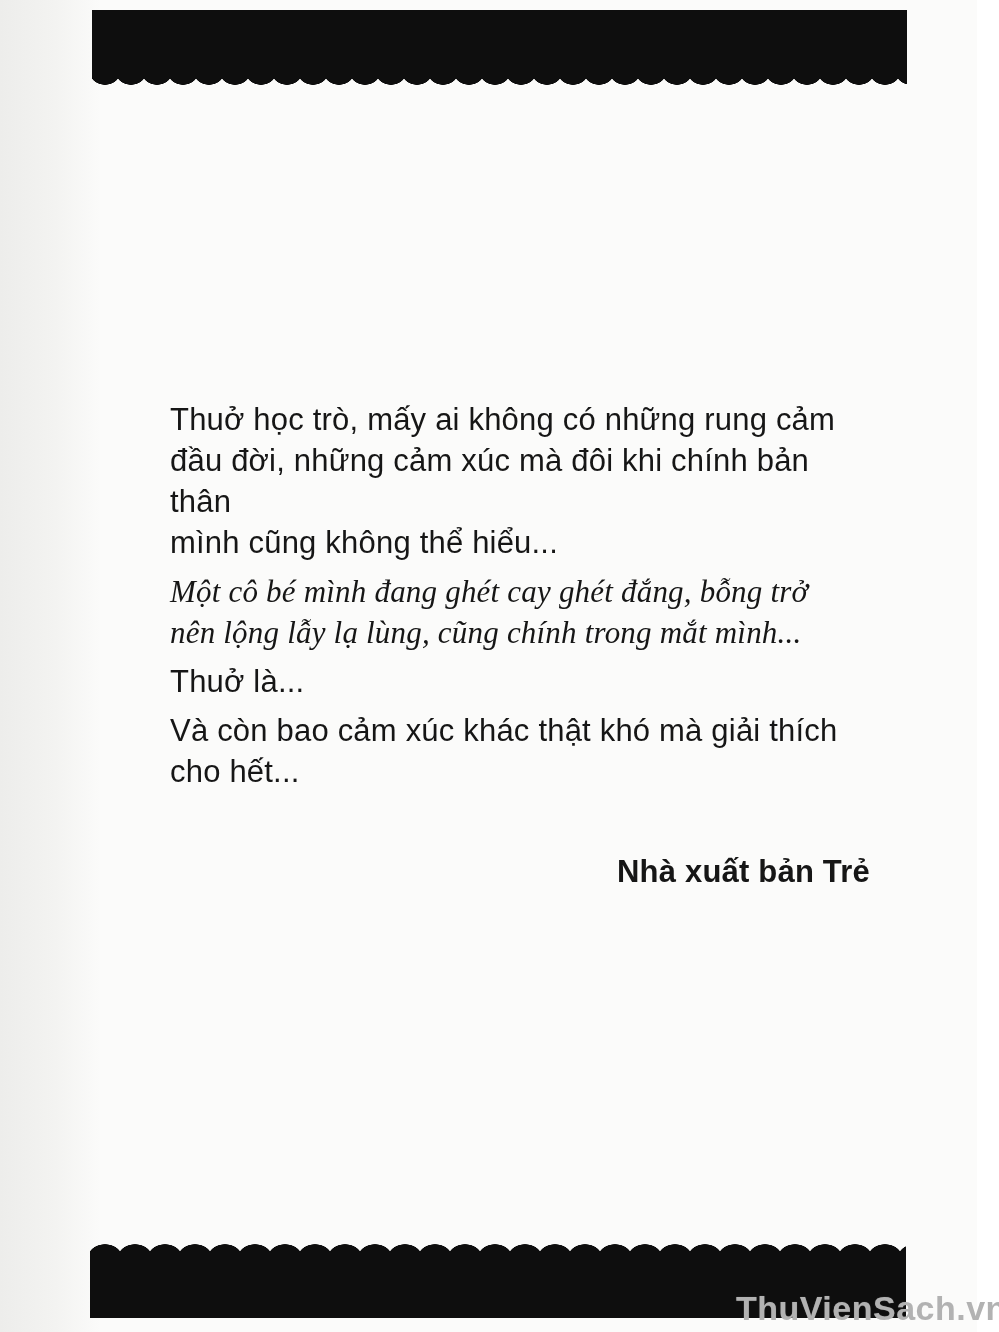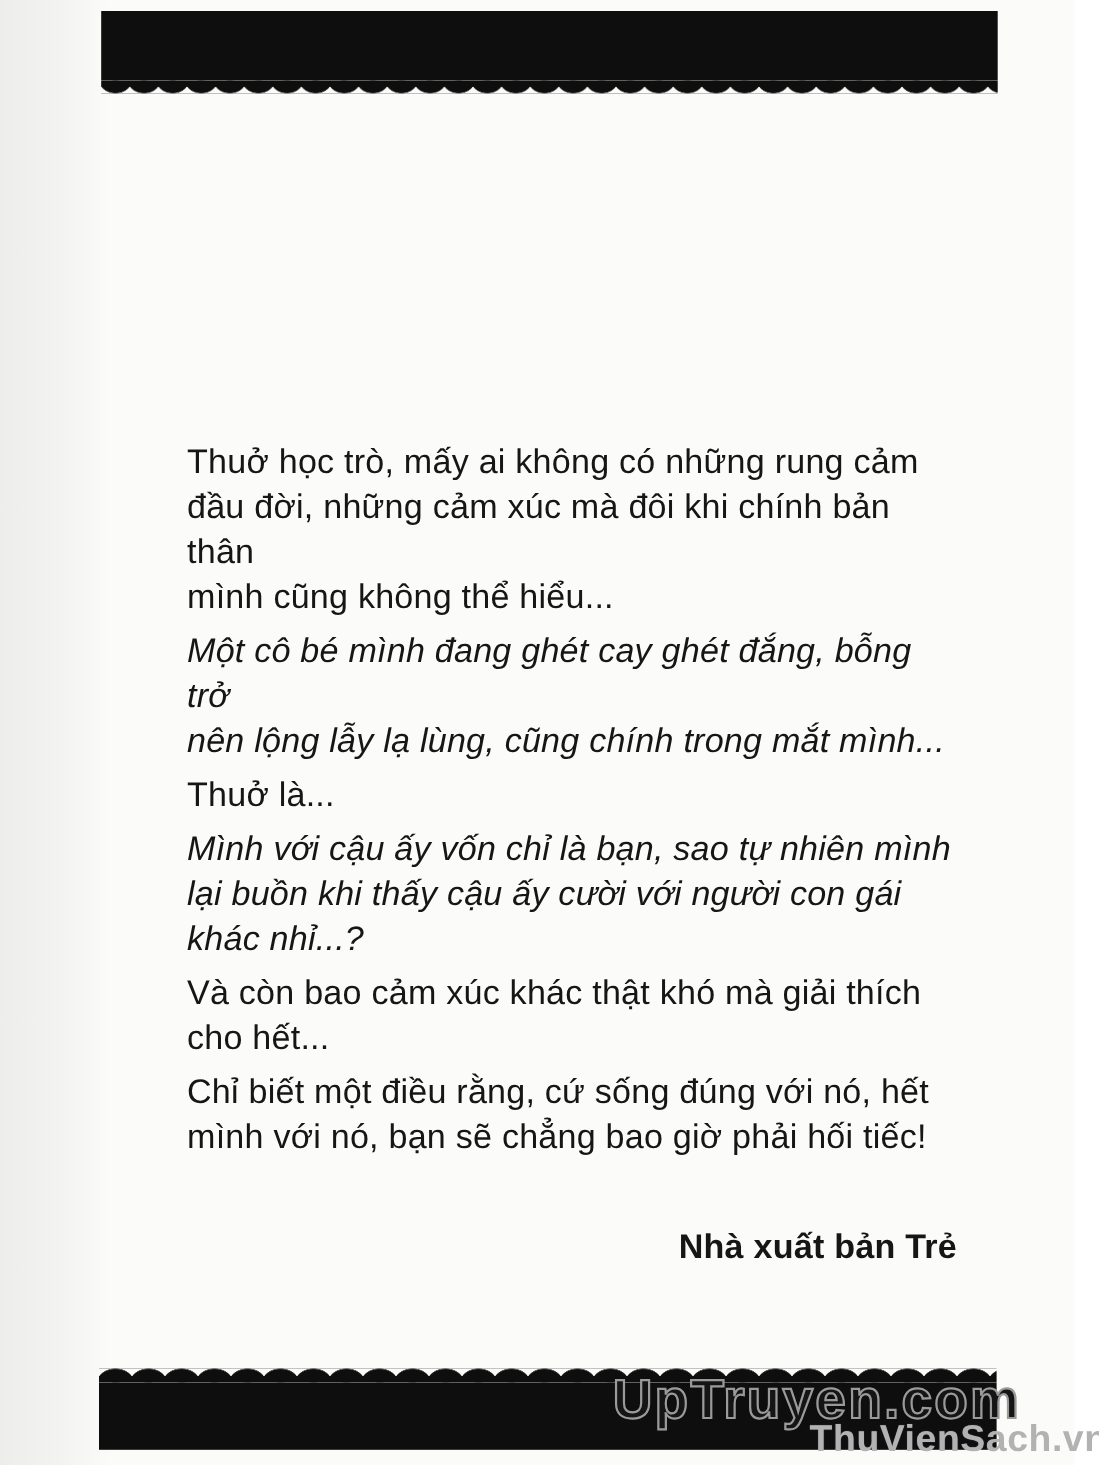--- a/index.html
+++ b/index.html
@@ -50,21 +50,21 @@
   .preface{
     position:absolute;left:170px;top:399px;width:700px;
     color:var(--text-color);
     font-size:31px;line-height:41px;
     letter-spacing:0.2px;
   }
   .preface p{
     margin:0 0 8px 0;
     white-space:pre-line;
   }
-  .preface p.italic{font-style:italic;}
+  .preface p.italic{font-style:italic;font-family:Liberation Serif, serif;}
   .signature{
     margin-top:4px;
     text-align:right;
     font-weight:bold;
     line-height:48px;
     white-space:pre-line;
   }
   .signature div{white-space:pre-line;}
   
   .wm-uptruyen{
@@ -90,30 +90,24 @@
 
   <div class="top-bar"></div>
 
   <div class="preface">
     <p>Thuở học trò, mấy ai không có những rung cảm
 đầu đời, những cảm xúc mà đôi khi chính bản thân
 mình cũng không thể hiểu...</p>
     <p class="italic">Một cô bé mình đang ghét cay ghét đắng, bỗng trở
 nên lộng lẫy lạ lùng, cũng chính trong mắt mình...</p>
     <p>Thuở là...</p>
-    <p class="italic">Mình với cậu ấy vốn chỉ là bạn, sao tự nhiên mình
-lại buồn khi thấy cậu ấy cười với người con gái
-khác nhỉ...?</p>
     <p>Và còn bao cảm xúc khác thật khó mà giải thích
 cho hết...</p>
-    <p>Chỉ biết một điều rằng, cứ sống đúng với nó, hết
-mình với nó, bạn sẽ chẳng bao giờ phải hối tiếc!</p>
     <div class="signature">
       <div>Nhà xuất bản Trẻ</div>
     </div>
   </div>
 
   <div class="bottom-bar"></div>
 
-  <div class="wm-uptruyen">UpTruyen.com</div>
   <div class="wm-thuviensach">ThuVienSach.vn</div>
 
 </div>
 
 </body></html>

